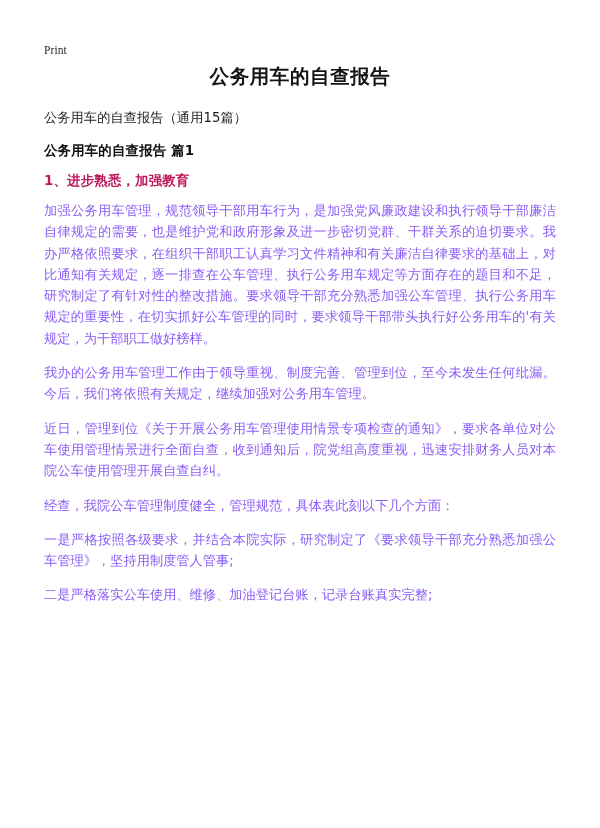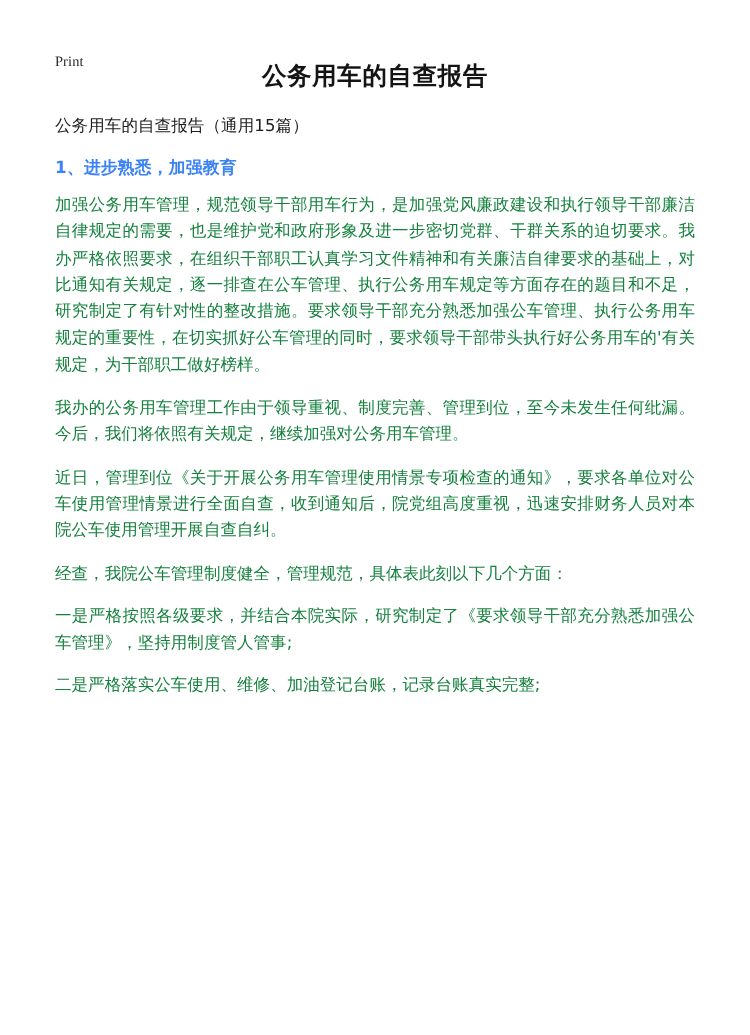--- a/index.html
+++ b/index.html
@@ -28,21 +28,21 @@
     left: 44px;
     top: 44px;
     font-family: "Liberation Serif", "DejaVu Serif", serif;
     font-size: 11.5px;
     line-height: 13px;
     color: #2b2b2b;
     letter-spacing: 0.1px;
     cursor: pointer;
   }
   .content {
-    padding-top: 48px;
+    padding-top: 64px;
   }
   .doc-title {
     font-family: "DejaVu Sans", "Liberation Sans", sans-serif;
     font-size: 19.5px;
     font-weight: bold;
     text-align: center;
     color: #141414;
     margin: 0 0 17px 0;
     letter-spacing: 0.6px;
     line-height: 26px;
@@ -61,50 +61,51 @@
     font-weight: bold;
     color: #0f0f0f;
     margin: 0 0 10px 0;
     line-height: 20px;
     letter-spacing: 0.2px;
   }
   h3.sub-heading {
     font-family: "DejaVu Sans", "Liberation Sans", sans-serif;
     font-size: 13.4px;
     font-weight: bold;
-    color: #3b82f6;
+    color: #be185d;
     margin: 0 0 9px 0;
     line-height: 20px;
     letter-spacing: 0.2px;
   }
   p.body-text {
     font-family: "DejaVu Sans", "Liberation Sans", sans-serif;
     font-size: 13.2px;
     line-height: 21.3px;
-    color: #15803d;
+    color: #8b5cf6;
     margin: 0 0 13px 0;
     text-align: justify;
     text-justify: inter-ideograph;
     letter-spacing: 0.05px;
     word-break: break-all;
   }
 </style>
 </head>
 <body>
 
 <div class="page">
 
   <div class="print-link">Print</div>
 
   <div class="content">
 
     <h1 class="doc-title">公务用车的自查报告</h1>
 
     <p class="subtitle">公务用车的自查报告（通用15篇）</p>
 
+    <h2 class="section-heading">公务用车的自查报告 篇1</h2>
 
     <h3 class="sub-heading">1、进步熟悉，加强教育</h3>
 
     <p class="body-text">加强公务用车管理，规范领导干部用车行为，是加强党风廉政建设和执行领导干部廉洁自律规定的需要，也是维护党和政府形象及进一步密切党群、干群关系的迫切要求。我办严格依照要求，在组织干部职工认真学习文件精神和有关廉洁自律要求的基础上，对比通知有关规定，逐一排查在公车管理、执行公务用车规定等方面存在的题目和不足，研究制定了有针对性的整改措施。要求领导干部充分熟悉加强公车管理、执行公务用车规定的重要性，在切实抓好公车管理的同时，要求领导干部带头执行好公务用车的'有关规定，为干部职工做好榜样。</p>
 
 
 
     <p class="body-text">我办的公务用车管理工作由于领导重视、制度完善、管理到位，至今未发生任何纰漏。今后，我们将依照有关规定，继续加强对公务用车管理。</p>
 
 

